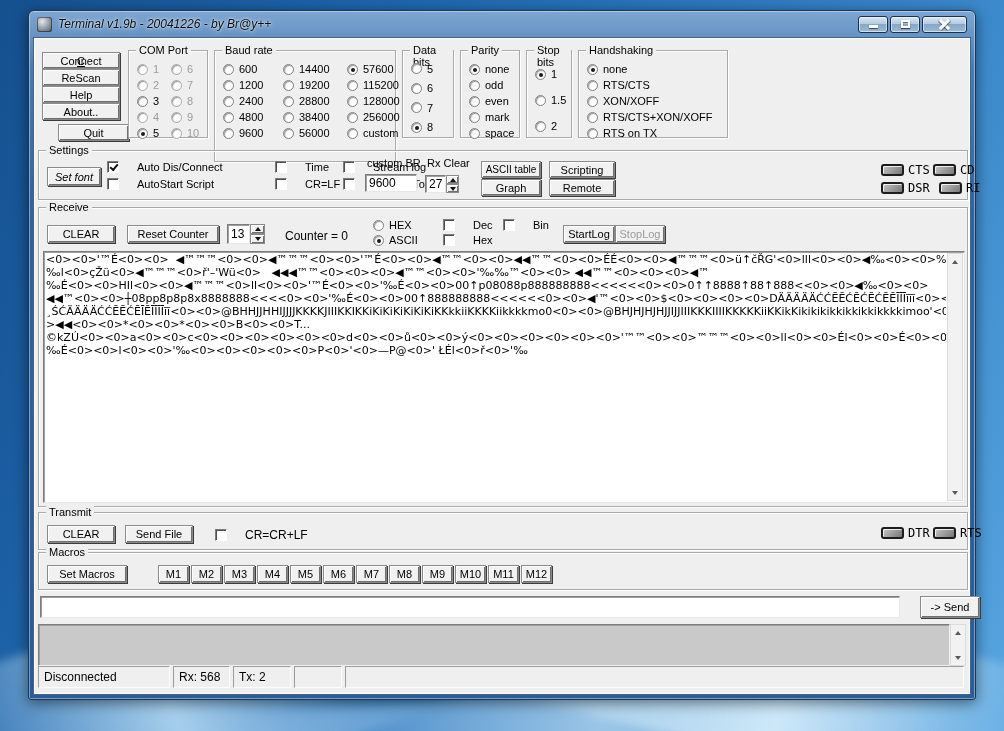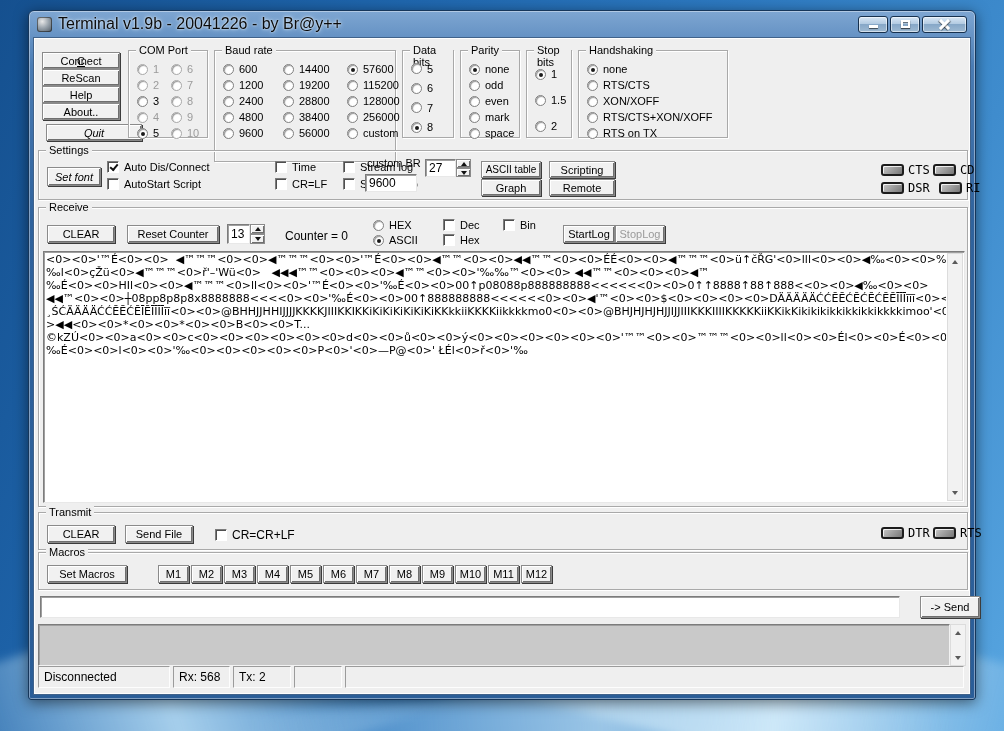--- a/index.html
+++ b/index.html
@@ -20,21 +20,21 @@
 
   
   .window { position:absolute; left:28px; top:10px; width:948px; height:690px;
     background:linear-gradient(180deg,#7ea6d2 0%,#4a7cb4 8%,#30639d 30%,#2a5d97 100%);
     border:1px solid #16365a; border-radius:6px 6px 3px 3px;
     box-shadow:inset 0 0 0 1px rgba(255,255,255,.4), 0 3px 14px rgba(0,0,0,.5); }
   .titlebar { position:absolute; left:0; top:0; right:0; height:26px; display:flex; align-items:center; padding:0 8px; }
   .app-icon { width:15px; height:15px; margin-right:6px; border-radius:3px;
     background:radial-gradient(circle at 35% 30%,#e8e8e8 0%,#9aa4ad 45%,#4a5560 100%);
     box-shadow:inset 0 0 0 1px rgba(0,0,0,.45); }
-  .title { font-size:16px; color:#0b0b0b; text-shadow:0 0 5px rgba(220,238,255,.95),0 0 2px rgba(255,255,255,.9); }
+  .title { font-size:12px; color:#0b0b0b; text-shadow:0 0 5px rgba(220,238,255,.95),0 0 2px rgba(255,255,255,.9);font-style:italic; }
   .winbtns { margin-left:auto; display:flex; gap:2px; align-items:flex-start; }
   .wbtn { height:17px; border:1px solid #17314e; border-radius:3px; display:flex; align-items:center; justify-content:center;
     background:linear-gradient(180deg,#d9e7f5 0%,#b3cbe2 45%,#87a8c8 50%,#9ebad3 100%);
     box-shadow:inset 0 0 0 1px rgba(255,255,255,.55); cursor:pointer; }
   .wbtn.min, .wbtn.max { width:30px; }
   .wbtn.close { width:45px; }
   .glyph-min { width:9px; height:3px; background:#fff; box-shadow:0 1px 1px rgba(0,0,0,.6); margin-top:5px; }
   .glyph-max { width:9px; height:8px; border:2px solid #fff; box-shadow:0 1px 1px rgba(0,0,0,.6), inset 0 1px 1px rgba(0,0,0,.5); }
   .glyph-close { position:relative; width:11px; height:11px; }
   .glyph-close::before, .glyph-close::after { content:""; position:absolute; left:-1px; top:4px; width:13px; height:3px;
@@ -55,21 +55,21 @@
   .gbox { position:absolute; border:1px solid #a9a9a9; box-shadow:inset 1px 1px 0 #fff, 1px 1px 0 #fff; }
   .glabel { position:absolute; top:-7px; left:7px; background:#efefef; padding:0 3px; font-size:11px; line-height:12px; }
 
   .radio { display:flex; align-items:center; gap:5px; cursor:pointer; font-size:11px; }
   .rb { width:11px; height:11px; border-radius:50%; background:#fff; border:1px solid #808080;
     box-shadow:inset 1px 1px 1px rgba(0,0,0,.4); flex:0 0 auto; position:relative; }
   .radio.sel .rb::after { content:""; position:absolute; left:3px; top:3px; width:4px; height:4px; border-radius:50%; background:#1a1a1a; }
   .radio.dim { color:#9b9b9b; }
   .radio.dim .rb { border-color:#a8a8a8; }
 
-  .check { display:flex; align-items:center; gap:5px; cursor:pointer; font-size:11px; position:absolute; }
+  .check { display:flex; align-items:center; gap:18px; cursor:pointer; font-size:11px; position:absolute; }
   .cb { width:12px; height:12px; background:#fff; border:1px solid; border-color:#7c7c7c #fff #fff #7c7c7c;
     box-shadow:inset 1px 1px 0 #4f4f4f; position:relative; flex:0 0 auto; }
   .check.checked .cb::after { content:""; position:absolute; left:2px; top:2px; width:6px; height:3px;
     border-left:2px solid #111; border-bottom:2px solid #111; transform:rotate(-50deg); }
 
   .tinput { position:absolute; background:#fff; border:1px solid; border-color:#7c7c7c #e8e8e8 #e8e8e8 #7c7c7c;
     box-shadow:inset 1px 1px 0 #9f9f9f; font-family:"Liberation Sans",sans-serif; font-size:12px; padding:0 3px; outline:none; }
 
   .spin { position:absolute; display:flex; }
   .spin .val { background:#fff; border:1px solid; border-color:#7c7c7c #e8e8e8 #e8e8e8 #7c7c7c;
@@ -156,21 +156,21 @@
         </button>
       <button class="btn" style="left:8px;top:31px;width:78px;height:17px;">
           <span>ReScan</span>
         </button>
       <button class="btn" style="left:8px;top:48px;width:78px;height:17px;">
           <span>Help</span>
         </button>
       <button class="btn" style="left:8px;top:65px;width:78px;height:17px;">
           <span>About..</span>
         </button>
-      <button class="btn" style="left:12px;top:86px;width:96px;height:17px;font-style:italic;">
+      <button class="btn" style="left:24px;top:86px;width:71px;height:17px;">
           <span>Quit</span>
         </button>
 
       <div class="gbox" style="left:94px;top:12px;width:80px;height:88px;">
         <span class="glabel">COM Port</span>
         <div class="opts opts-com">
 
         <label class="radio dim">
               <span class="rb"></span>
               <span>1</span>
@@ -405,21 +405,21 @@
           </label>
         <label class="check" style="left:304px;top:27px;">
           <span class="cb"></span>
             <span>Stay on Top</span>
           </label>
 
         <span class="static-label" style="left:328px;top:6px;left:328px;">custom BR</span>
         <input class="tinput" style="left: 326px; top: 23px; width: 52px; height: 18px;" value="9600">
 
         <span class="static-label" style="left:388px;top:6px;">Rx Clear</span>
-        <span class="spin" style="left:386px;top:8px;width:46px;height:18px;">
+        <span class="spin" style="left:386px;top:24px;width:34px;height:18px;">
           <span class="val">27</span>
           <span class="btns">
             <span class="sbtn">
                 <span class="tri-up"></span>
               </span>
             <span class="sbtn">
                 <span class="tri-dn"></span>
               </span>
           </span>
         </span>

